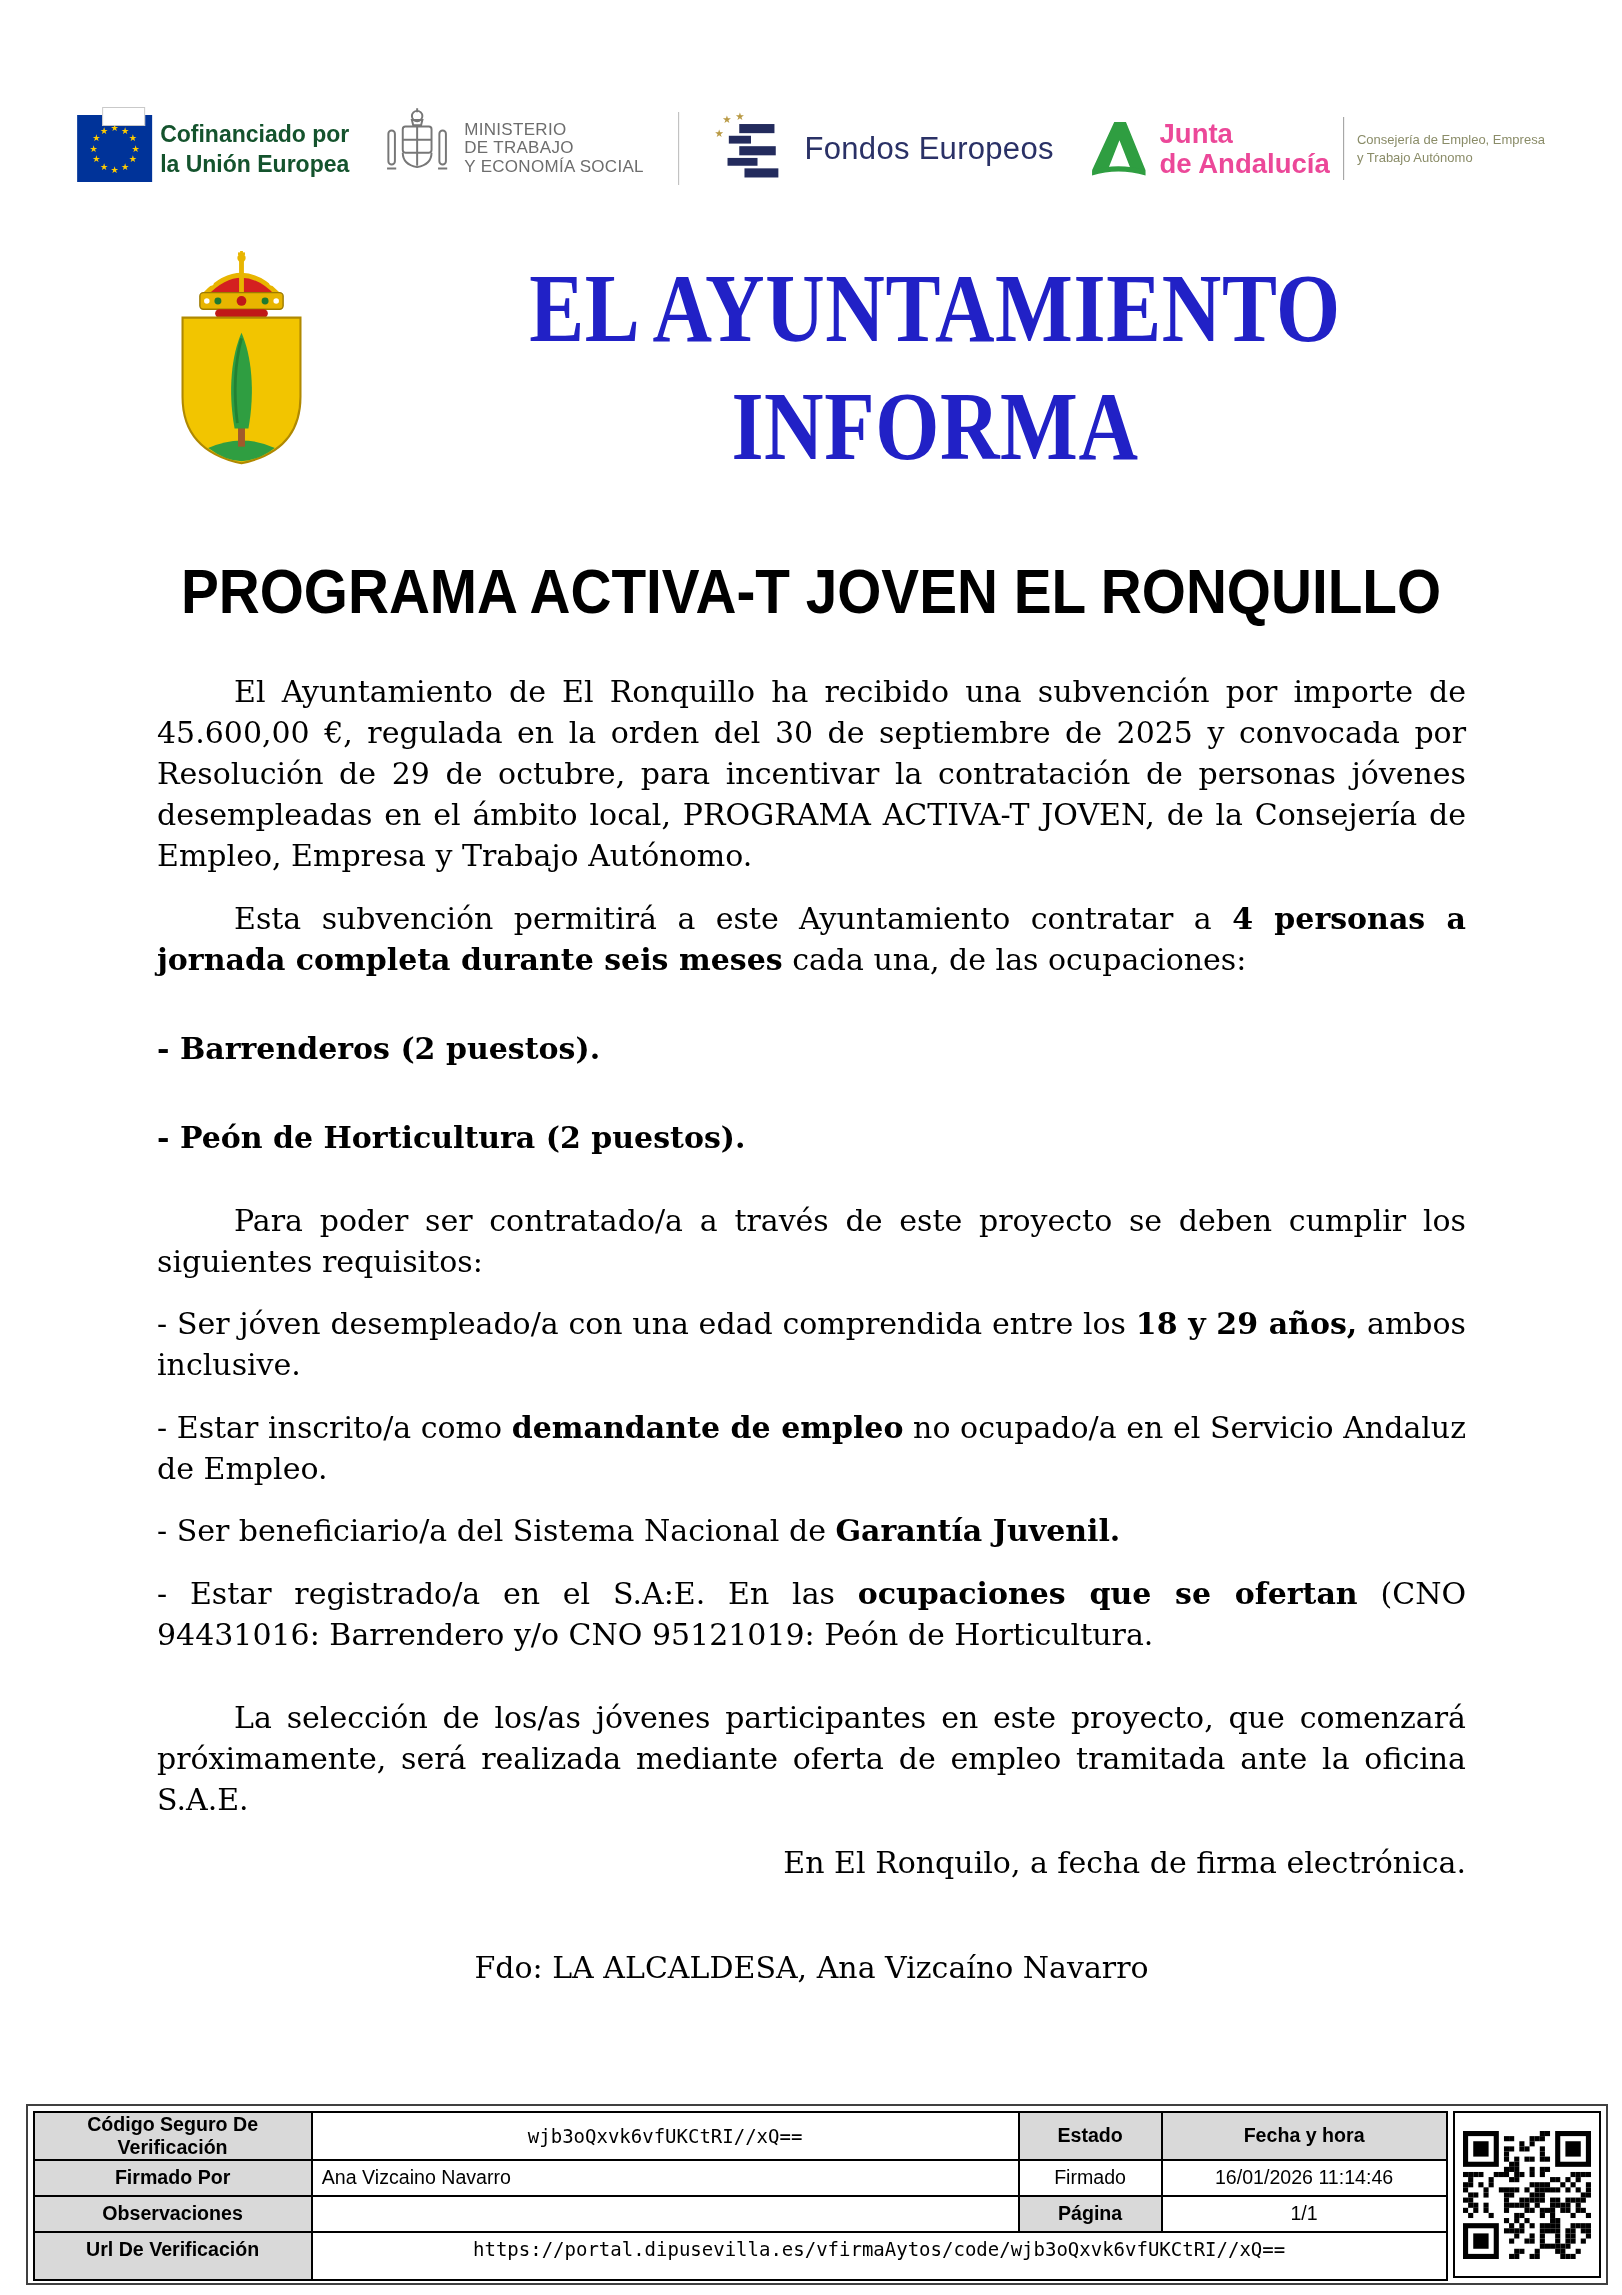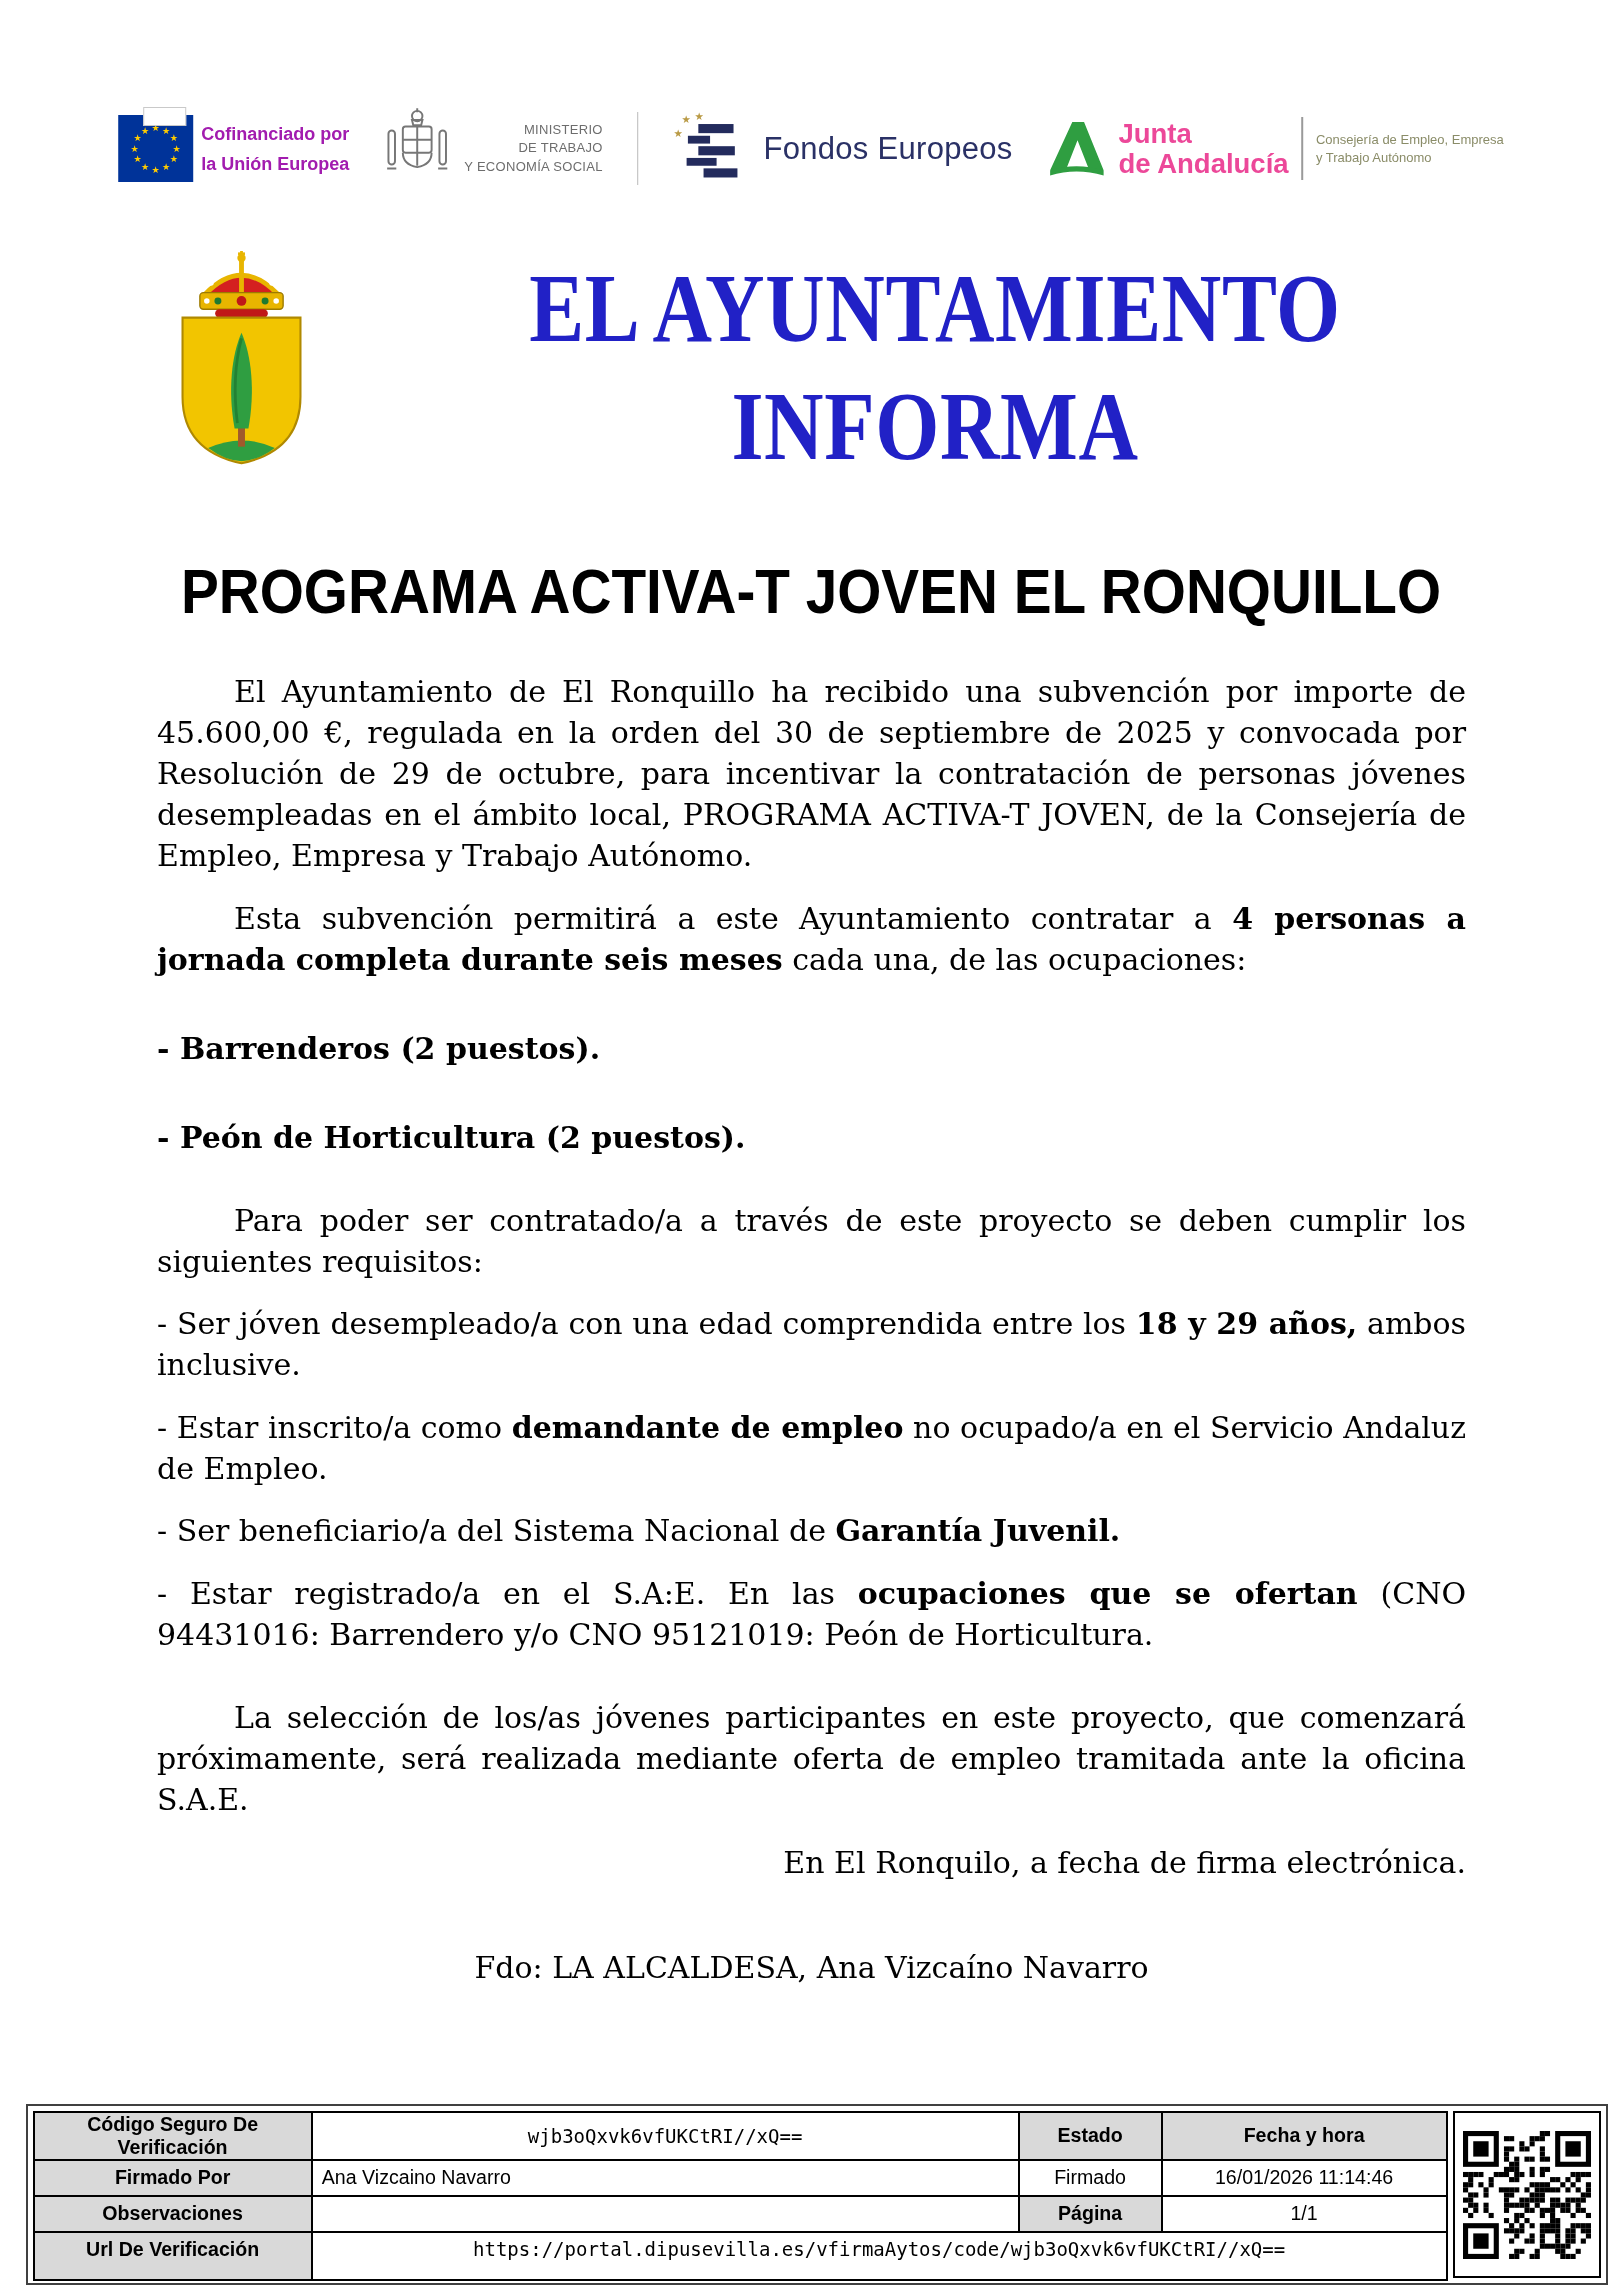--- a/index.html
+++ b/index.html
@@ -12,26 +12,26 @@
   
   .header-logos {
     position:absolute; top:108px; left:50%; transform:translateX(-50%);
     display:flex; align-items:center; gap:34px; white-space:nowrap;
   }
   .logo-block { display:flex; align-items:center; }
   .eu-artifact { position:absolute; top:-7.9px; left:25px; width:41px; height:17px; border:1.3px solid #c9c9c9; background:#fff; }
   .eu-flag { position:relative; width:75px; height:67px; background:#003399; flex:0 0 auto; }
   .eu-text {
     margin-left:8px; font-family:"Liberation Sans",sans-serif; font-weight:bold;
-    font-size:18px; line-height:30px; color:#a21caf;
+    font-size:23px; line-height:30px; color:#14532d;
   }
   .ministry-block { gap:13px; }
   .ministry-text {
-    font-family:"Liberation Sans",sans-serif; font-size:13px; line-height:18.3px;
-    color:#6d6d6d; letter-spacing:0.3px;text-align:right;
+    font-family:"Liberation Sans",sans-serif; font-size:17px; line-height:18.3px;
+    color:#6d6d6d; letter-spacing:0.3px;
   }
   .header-divider { width:1.3px; height:73px; background:#b9b9b9; }
   .fondos-text {
     margin-left:14.4px; font-family:"Liberation Sans",sans-serif; font-size:31px;
     color:#2a3166; letter-spacing:0.3px;
   }
   .junta-names {
     margin-left:11.8px; font-family:"Liberation Sans",sans-serif; font-weight:bold;
     font-size:27.5px; line-height:30px; color:#ec4899;
   }

